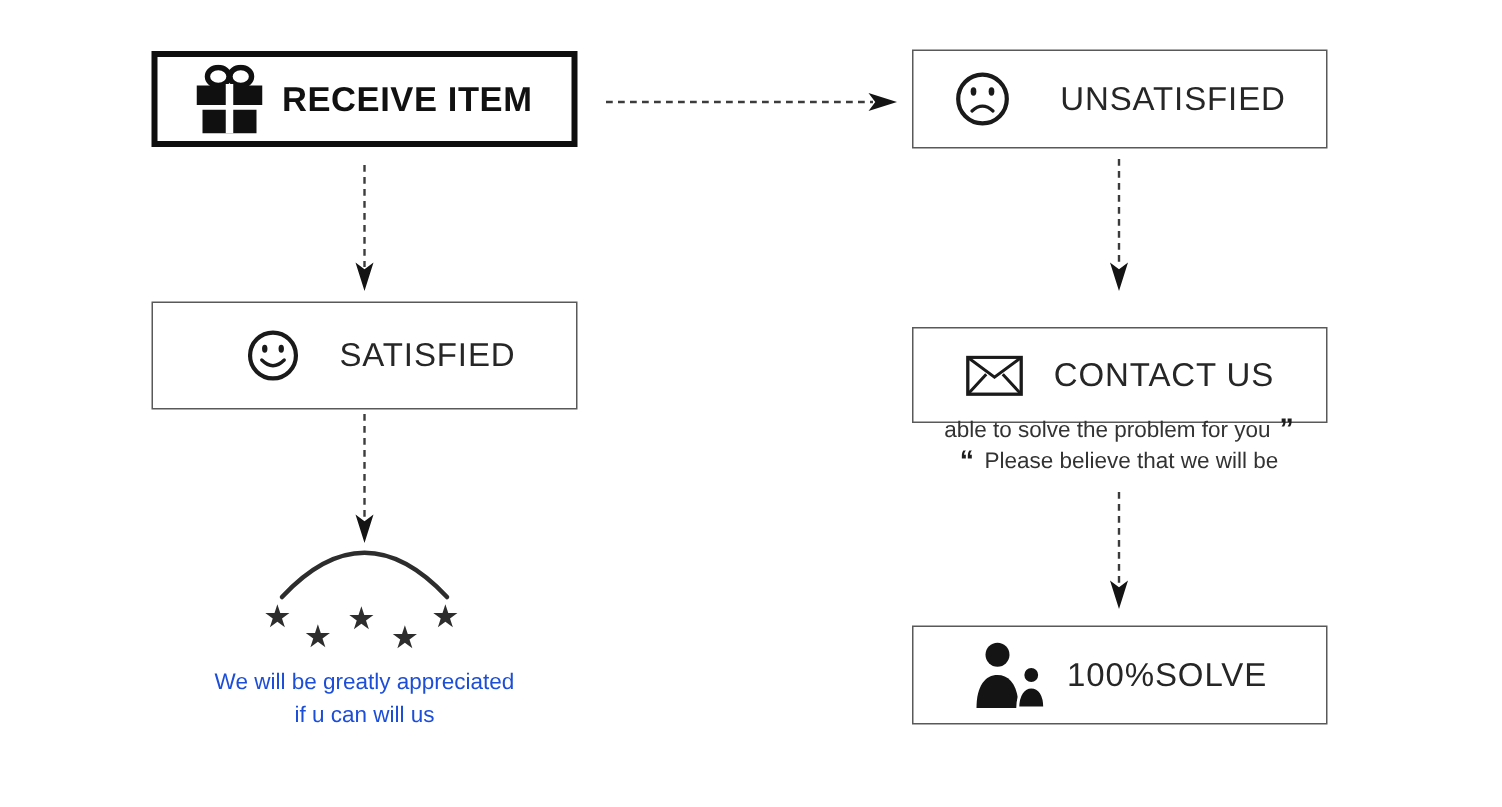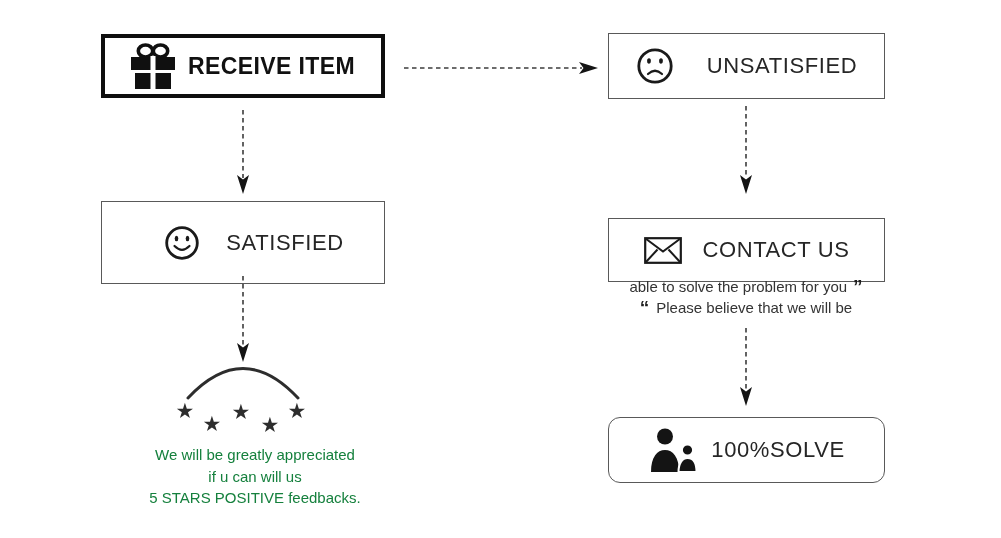--- a/index.html
+++ b/index.html
@@ -11,23 +11,23 @@
   
   .box{position:absolute;background:#fff;border:1.5px solid #595959;
        display:flex;align-items:center;justify-content:center;box-sizing:border-box;}
   .box.thick{border:4px solid #0e0e0e;}
   .box-label{font-size:22px;color:#262626;letter-spacing:.6px;white-space:nowrap;}
   .box-label.bold{font-weight:bold;color:#111;font-size:23px;letter-spacing:.4px;}
   .box .icon{display:flex;align-items:center;justify-content:center;}
 
   #box-receive    {left:101px;top:34px;width:284px;height:64px;gap:13px;}
   #box-unsatisfied{left:608px;top:33px;width:277px;height:66px;gap:33px;}
-  #box-satisfied  {left:101px;top:201px;width:284px;height:83px;gap:26px;padding-left:22px;}
+  #box-satisfied  {left:101px;top:201px;width:284px;height:72px;gap:26px;padding-left:22px;}
   #box-contact    {left:608px;top:201px;width:277px;height:64px;gap:21px;margin-top:17px;}
-  #box-solve      {left:608px;top:417px;width:277px;height:66px;gap:9px;border-radius:12px;}
+  #box-solve      {left:608px;top:417px;width:277px;height:66px;gap:9px;}
 
   
   .arrow{position:absolute;}
   #arrow-receive-unsatisfied{left:402px;top:60px;}
   #arrow-receive-satisfied  {left:235px;top:108px;}
   #arrow-satisfied-stars    {left:235px;top:274px;}
   #arrow-unsatisfied-contact{left:738px;top:104px;}
   #arrow-quote-solve        {left:738px;top:326px;}
 
   
@@ -41,22 +41,22 @@
   .arc{position:absolute;left:180px;top:363px;}
   .star{position:absolute;width:24px;height:22px;text-align:center;line-height:22px;
         font-size:21px;color:#2d2d2d;font-family:"DejaVu Sans",sans-serif;}
   #star-1{left:173px;top:400px;}
   #star-2{left:200px;top:413px;}
   #star-3{left:229px;top:401px;}
   #star-4{left:258px;top:414px;}
   #star-5{left:285px;top:400px;}
 
   
-  .appreciation{position:absolute;left:105px;top:444px;width:300px;text-align:center;
-                font-size:15px;line-height:21.5px;color:#15803d;}
+  .appreciation{position:absolute;left:93px;top:444px;width:300px;text-align:center;
+                font-size:15px;line-height:21.5px;color:#1d4ed8;}
 </style>
 </head>
 <body>
 
 <div class="stage">
 
   <div class="box thick" id="box-receive">
     <span class="icon">
       <svg width="44" height="46" viewBox="0 0 44 46">
         <ellipse cx="14.5" cy="8" rx="7.2" ry="6" fill="none" stroke="#101010" stroke-width="3.6"></ellipse>
@@ -152,16 +152,15 @@
   </svg>
   <span class="star" id="star-1">★</span>
   <span class="star" id="star-2">★</span>
   <span class="star" id="star-3">★</span>
   <span class="star" id="star-4">★</span>
   <span class="star" id="star-5">★</span>
 
   <div class="appreciation">
     <div>We will be greatly appreciated</div>
     <div>if u can will us</div>
-    <div>5 STARS POSITIVE feedbacks.</div>
   </div>
 
 </div>
 
 </body></html>

